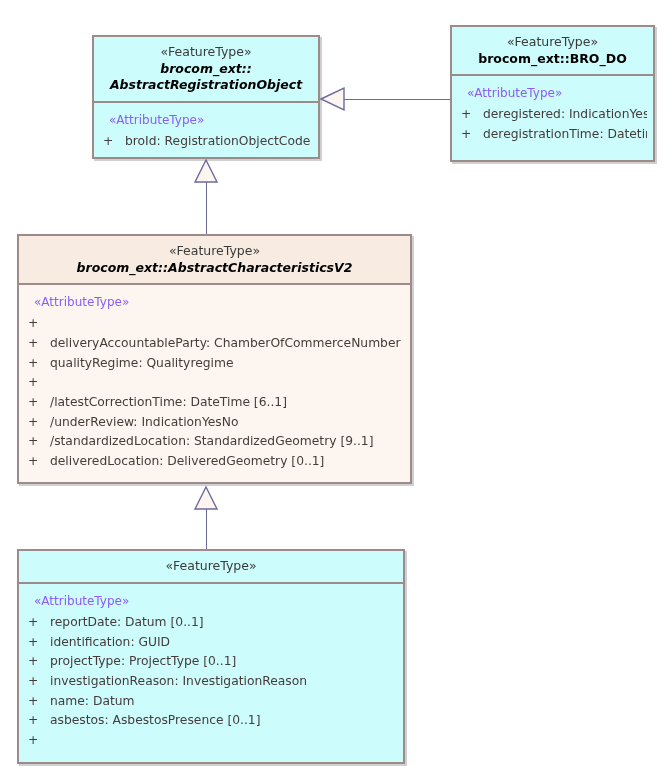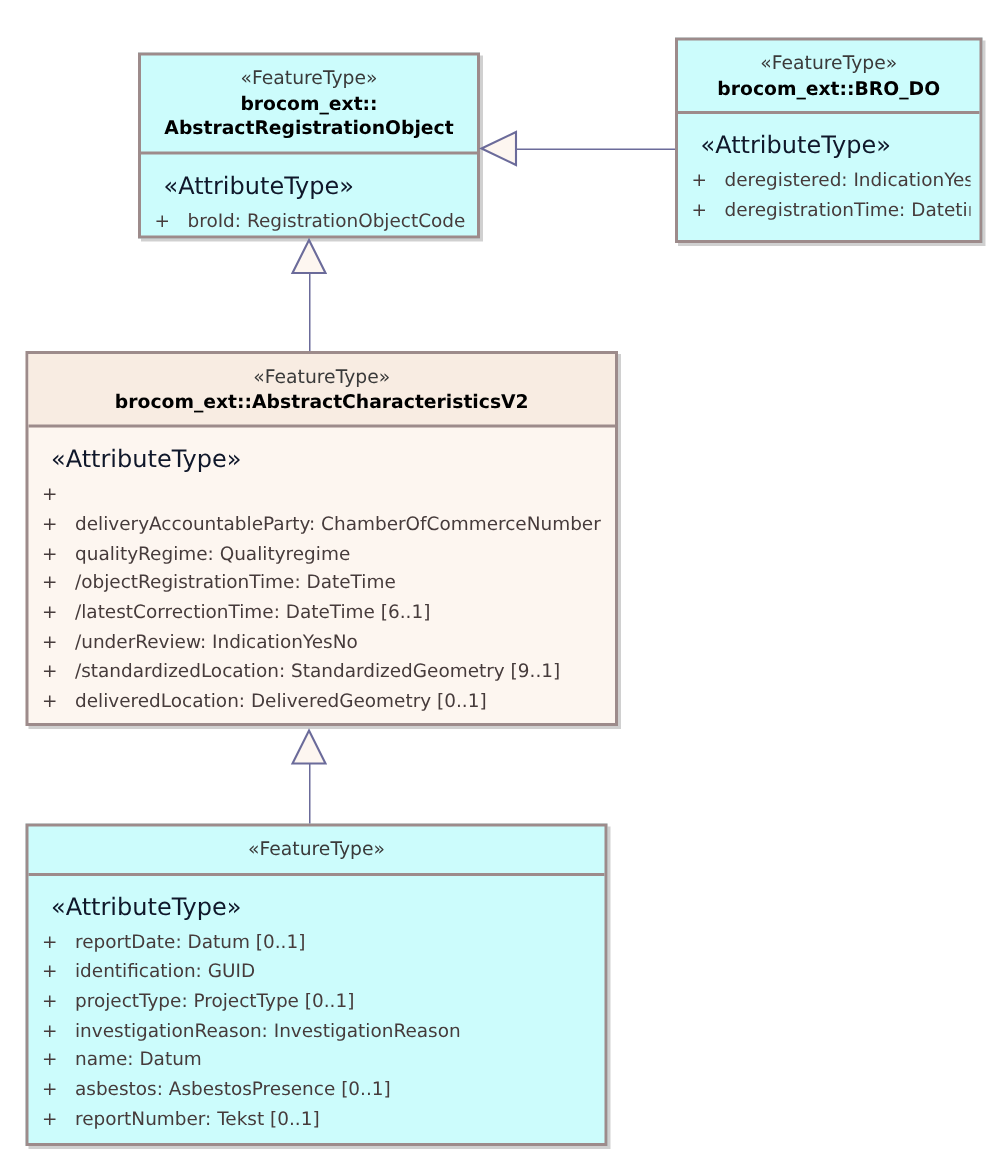--- a/index.html
+++ b/index.html
@@ -53,30 +53,31 @@
     font-weight: normal;
   }
   .class-name {
     display: block;
     font-size: 12.5px;
     font-weight: bold;
     color: #000000;
     white-space: pre-line;
   }
   .class-name.italic {
+    font-style: italic;
   }
 
   .class-body {
     box-sizing: border-box;
     padding: 9px 6px 8px 6px;
   }
 
   .compartment-label {
-    font-size: 16px;
-    color: #0f172a;
+    font-size: 12px;
+    color: #8b5cf6;
     padding-left: 9px;
     margin-bottom: 3px;
     line-height: 1.45;
   }
 
   .attr-list {
     list-style: none;
     margin: 0;
     padding: 0;
   }
@@ -172,21 +173,20 @@
         <li class="attr-row">
           <span class="attr-vis">+</span>
           <span class="attr-text">deliveryAccountableParty: ChamberOfCommerceNumber [0..1]</span>
         </li>
         <li class="attr-row">
           <span class="attr-vis">+</span>
           <span class="attr-text">qualityRegime: Qualityregime</span>
         </li>
         <li class="attr-row">
           <span class="attr-vis">+</span>
-          <span class="attr-text">/objectRegistrationTime: DateTime</span>
         </li>
         <li class="attr-row">
           <span class="attr-vis">+</span>
           <span class="attr-text">/latestCorrectionTime: DateTime [6..1]</span>
         </li>
         <li class="attr-row">
           <span class="attr-vis">+</span>
           <span class="attr-text">/underReview: IndicationYesNo</span>
         </li>
         <li class="attr-row">
@@ -227,21 +227,20 @@
         <li class="attr-row">
           <span class="attr-vis">+</span>
           <span class="attr-text">name: Datum</span>
         </li>
         <li class="attr-row">
           <span class="attr-vis">+</span>
           <span class="attr-text">asbestos: AsbestosPresence [0..1]</span>
         </li>
         <li class="attr-row">
           <span class="attr-vis">+</span>
-          <span class="attr-text">reportNumber: Tekst [0..1]</span>
         </li>
       </ul>
     </div>
   </div>
 
   <div class="conn-line h" style="left:343px; top:87px; width:107px;"></div>
   <div class="gen-arrow" style="left:320px; top:87px;">
     <svg width="26" height="24" viewBox="0 0 26 24" style="position:absolute; left:0; top:-12px;">
       <polygon points="1,12 24,1 24,23" fill="#fdf6f0" stroke="#6b6b9a" stroke-width="1.4"></polygon>
     </svg>

